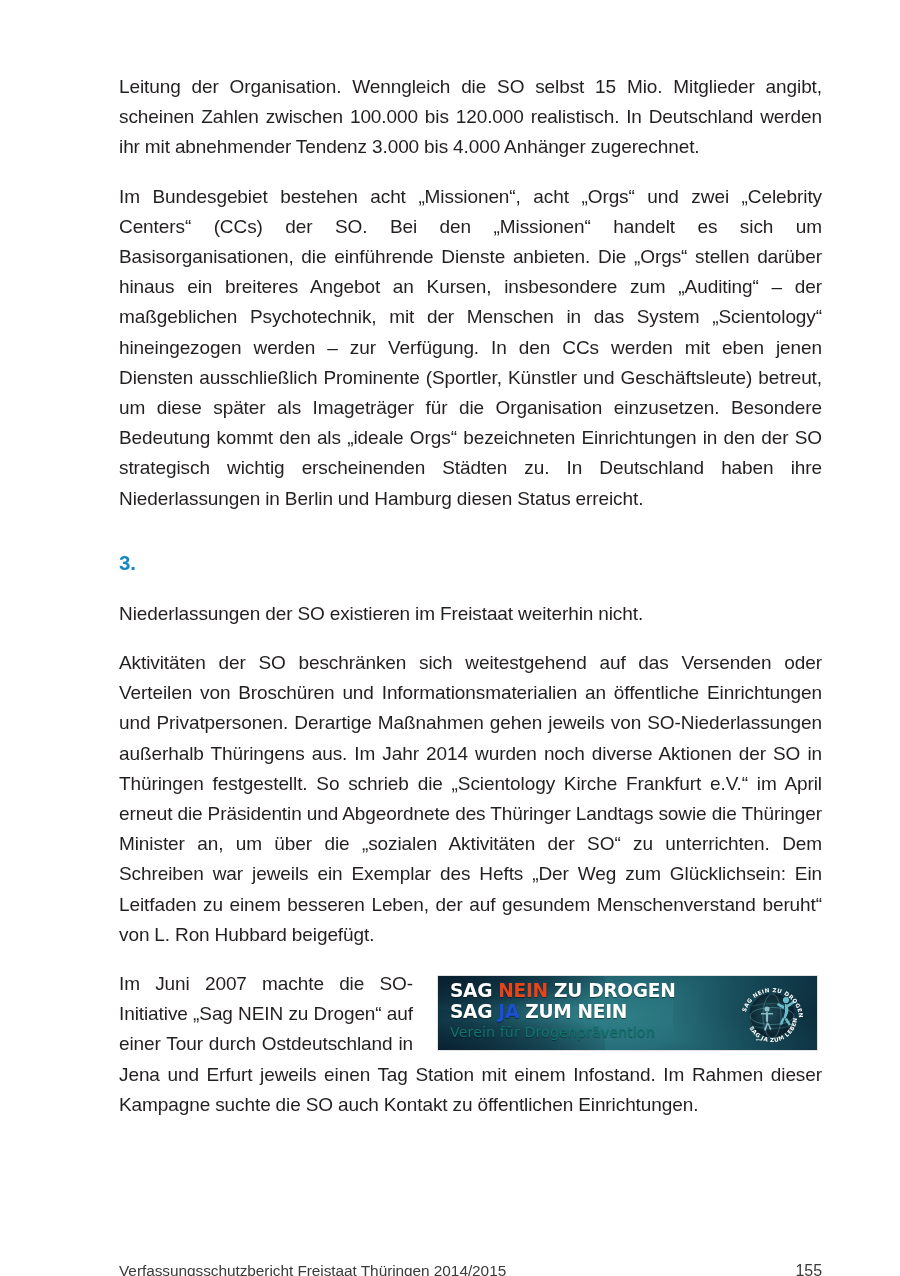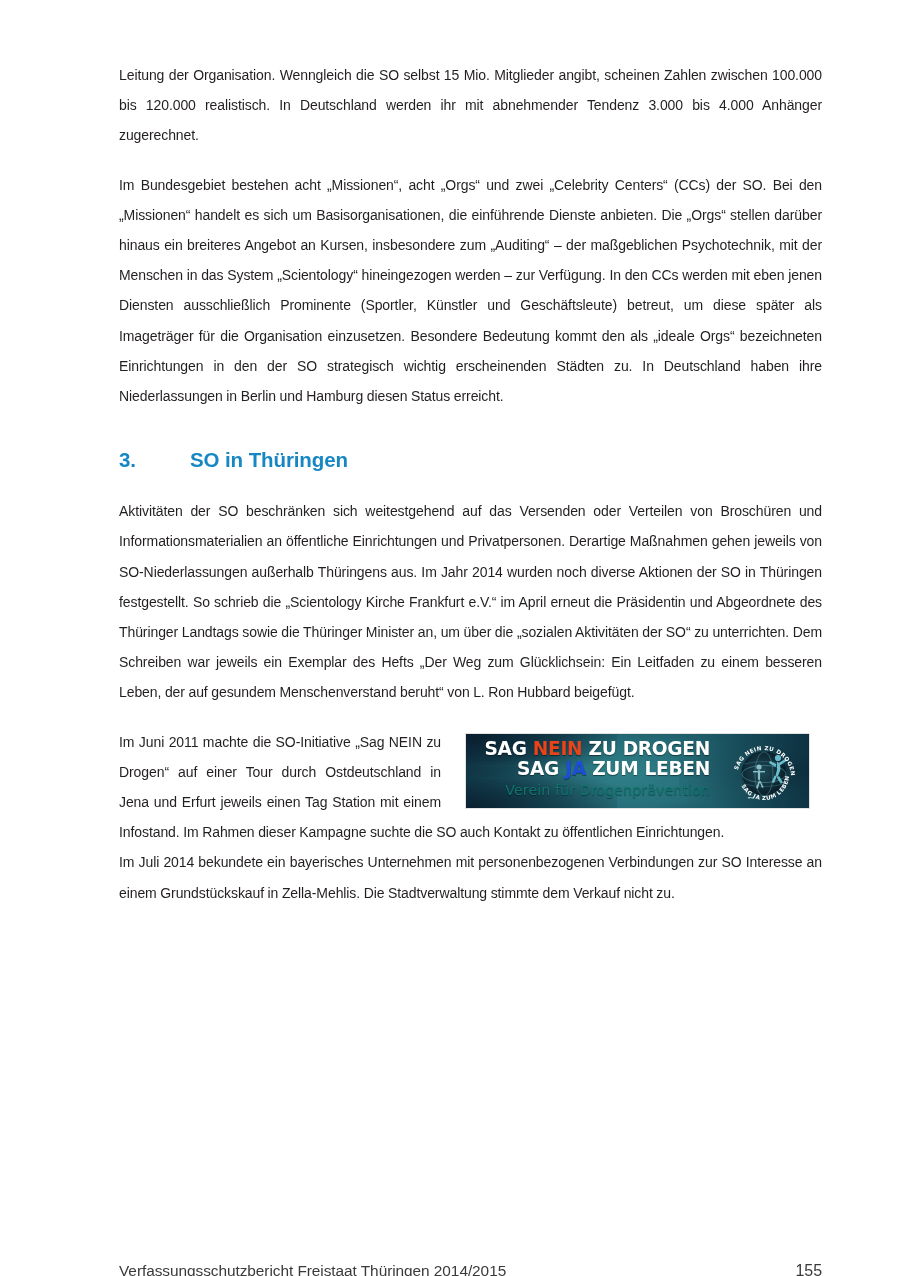--- a/index.html
+++ b/index.html
@@ -18,26 +18,26 @@
     overflow: hidden;
     box-sizing: border-box;
   }
   #content {
     position: absolute;
     left: 119px;
     top: 60px;
     width: 703px;
   }
   .para {
-    font-size: 14px;
+    font-size: 19px;
     line-height: 30.2px;
     color: #231f20;
     text-align: justify;
     text-justify: inter-word;
-    margin: 0 0 19px 0;
+    margin: 12px 0 19px 0;
     letter-spacing: -0.09px;
     word-spacing: -0.2px;
     font-stretch: condensed;
     transform-origin: left top;
   }
   .para:last-child { margin-bottom: 0; }
 
   
   .heading {
     display: flex;
@@ -53,28 +53,27 @@
     flex: 0 0 71px;
   }
   .heading .ttl { flex: 1 1 auto; }
 
   
   .wrap-block {
     position: relative;
   }
   .figure {
     float: right;
-    width: 345px;
+    width: 381px;
     height: 76px;
-    margin: 6px 12px 4px 24px;
+    margin: 6px 4px 4px 24px;
     position: relative;
     border: 1px solid #e2e2e2;
     box-sizing: border-box;
     overflow: hidden;
-    text-align: right;
   }
   .banner {
     position: absolute;
     inset: 0;
     background:
       radial-gradient(ellipse 62% 120% at 46% 55%, #2f7f87 0%, #27707b 35%, #1b5663 62%, #123f4e 85%, #0d3143 100%),
       linear-gradient(115deg, #0c2c3e 0%, #1d5f6c 40%, #2b7b84 60%, #12404f 100%);
   }
   .banner .corner-tl {
     position: absolute;
@@ -156,38 +155,38 @@
 <div id="page">
 
   <div id="content">
 
     <p class="para">Leitung der Organisation. Wenngleich die SO selbst 15 Mio. Mitglieder angibt, scheinen Zahlen zwischen 100.000 bis 120.000 realistisch. In Deutschland werden ihr mit abnehmender Tendenz 3.000 bis 4.000 Anhänger zugerechnet.</p>
 
     <p class="para">Im Bundesgebiet bestehen acht „Missionen“, acht „Orgs“ und zwei „Celebrity Centers“ (CCs) der SO. Bei den „Missionen“ handelt es sich um Basisorganisationen, die einführende Dienste anbieten. Die „Orgs“ stellen darüber hinaus ein breiteres Angebot an Kursen, insbesondere zum „Auditing“ – der maßgeblichen Psychotechnik, mit der Menschen in das System „Scientology“ hineingezogen werden – zur Verfügung. In den CCs werden mit eben jenen Diensten ausschließlich Prominente (Sportler, Künstler und Geschäftsleute) betreut, um diese später als Imageträger für die Organisation einzusetzen. Besondere Bedeutung kommt den als „ideale Orgs“ bezeichneten Einrichtungen in den der SO strategisch wichtig erscheinenden Städten zu. In Deutschland haben ihre Niederlassungen in Berlin und Hamburg diesen Status erreicht.</p>
 
     <div class="heading">
       <span class="num">3.</span>
-      <span class="ttl">SO in Thüringen</span>
     </div>
 
+    <p class="para">Niederlassungen der SO existieren im Freistaat weiterhin nicht.</p>
 
     <p class="para">Aktivitäten der SO beschränken sich weitestgehend auf das Versenden oder Verteilen von Broschüren und Informationsmaterialien an öffentliche Einrichtungen und Privatpersonen. Derartige Maßnahmen gehen jeweils von SO-Niederlassungen außerhalb Thüringens aus. Im Jahr 2014 wurden noch diverse Aktionen der SO in Thüringen festgestellt. So schrieb die „Scientology Kirche Frankfurt e.V.“ im April erneut die Präsidentin und Abgeordnete des Thüringer Landtags sowie die Thüringer Minister an, um über die „sozialen Aktivitäten der SO“ zu unterrichten. Dem Schreiben war jeweils ein Exemplar des Hefts „Der Weg zum Glücklichsein: Ein Leitfaden zu einem besseren Leben, der auf gesundem Menschenverstand beruht“ von L. Ron Hubbard beigefügt.</p>
 
     <div class="wrap-block clearfix">
 
       <div class="figure">
         <div class="banner">
           <div class="corner-tl"></div>
           <div class="corner-bl"></div>
           <div class="corner-tr"></div>
         </div>
 
         <div class="banner-text">
           <div class="banner-line l1"><span>SAG </span><span class="word-nein">NEIN</span><span> ZU DROGEN</span></div>
-          <div class="banner-line l2"><span>SAG </span><span class="word-ja">JA</span><span> ZUM LEBEN</span></div>
+          <div class="banner-line l2"><span>SAG </span><span class="word-ja">JA</span><span> ZUM NEIN</span></div>
           <div class="banner-sub">Verein für Drogenprävention</div>
         </div>
 
         <svg class="banner-logo" viewBox="0 0 70 70">
           <defs>
             <path id="arcTop" d="M 8,40 A 27,27 0 0 1 62,40" fill="none"></path>
             <path id="arcBot" d="M 10,38 A 25,25 0 0 0 60,38" fill="none"></path>
             <radialGradient id="globeGrad" cx="45%" cy="45%" r="60%">
               <stop offset="0%" stop-color="#1d4a57"></stop>
               <stop offset="100%" stop-color="#081b26"></stop>
@@ -219,24 +218,23 @@
               <textPath href="#arcTop" startOffset="8%">SAG NEIN ZU DROGEN</textPath>
             </text>
             <text class="logo-ring-text">
               <textPath href="#arcBot" startOffset="14%">SAG JA ZUM LEBEN</textPath>
             </text>
           </g>
           <text x="18" y="64" class="logo-ring-text">™</text>
         </svg>
       </div>
 
-      <p class="para">Im Juni 2011 machte die SO-Initiative „Sag NEIN zu Drogen“ auf einer Tour durch Ostdeutschland in Jena und Erfurt jeweils einen Tag Station mit einem Infostand. Im Rahmen dieser Kampagne suchte die SO auch Kontakt zu öffentlichen Einrichtungen.</p>
+      <p class="para">Im Juni 2007 machte die SO-Initiative „Sag NEIN zu Drogen“ auf einer Tour durch Ostdeutschland in Jena und Erfurt jeweils einen Tag Station mit einem Infostand. Im Rahmen dieser Kampagne suchte die SO auch Kontakt zu öffentlichen Einrichtungen.</p>
     </div>
 
-    <p class="para">Im Juli 2014 bekundete ein bayerisches Unternehmen mit personenbezogenen Verbindungen zur SO Interesse an einem Grundstückskauf in Zella-Mehlis. Die Stadtverwaltung stimmte dem Verkauf nicht zu.</p>
 
 
   </div>
 
   <div id="footer">
     <span>Verfassungsschutzbericht Freistaat Thüringen 2014/2015</span>
     <span class="pageno">155</span>
   </div>
 
 </div>

